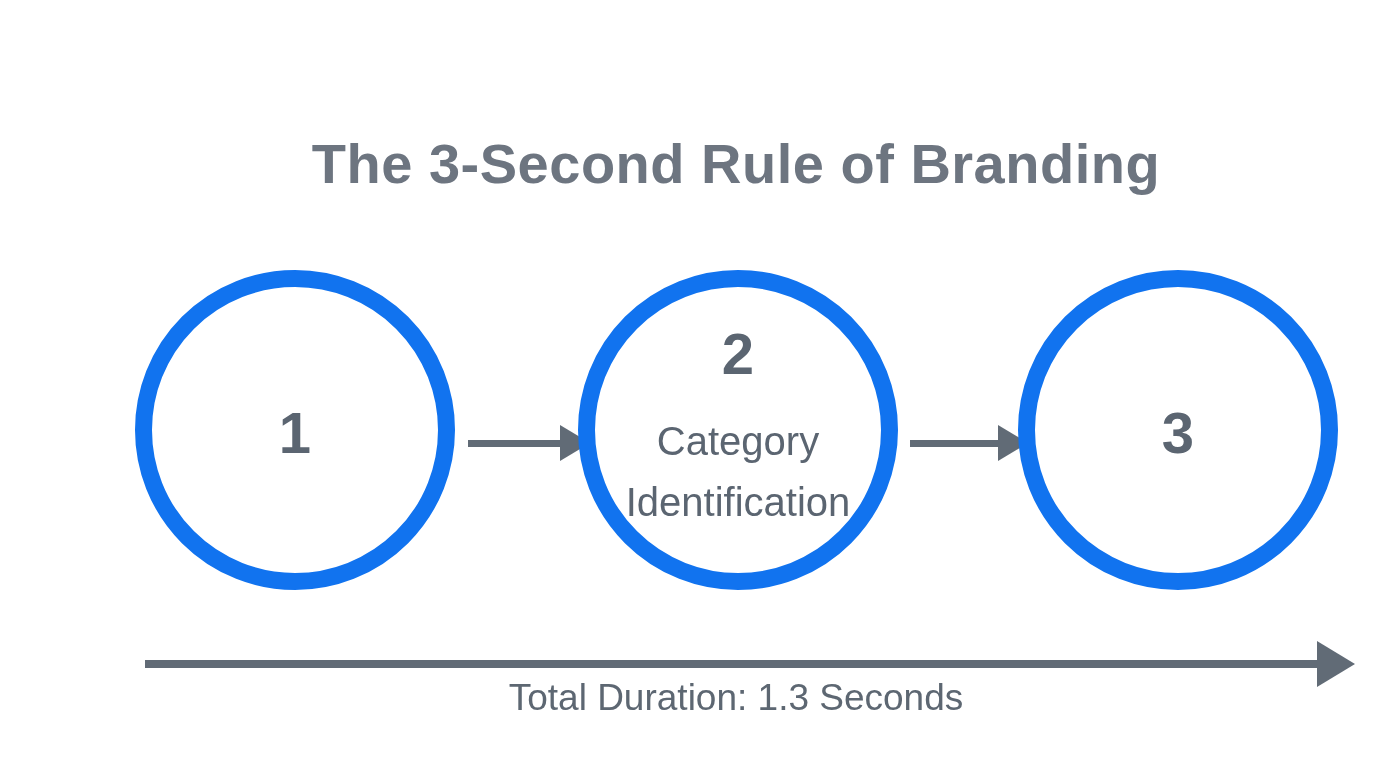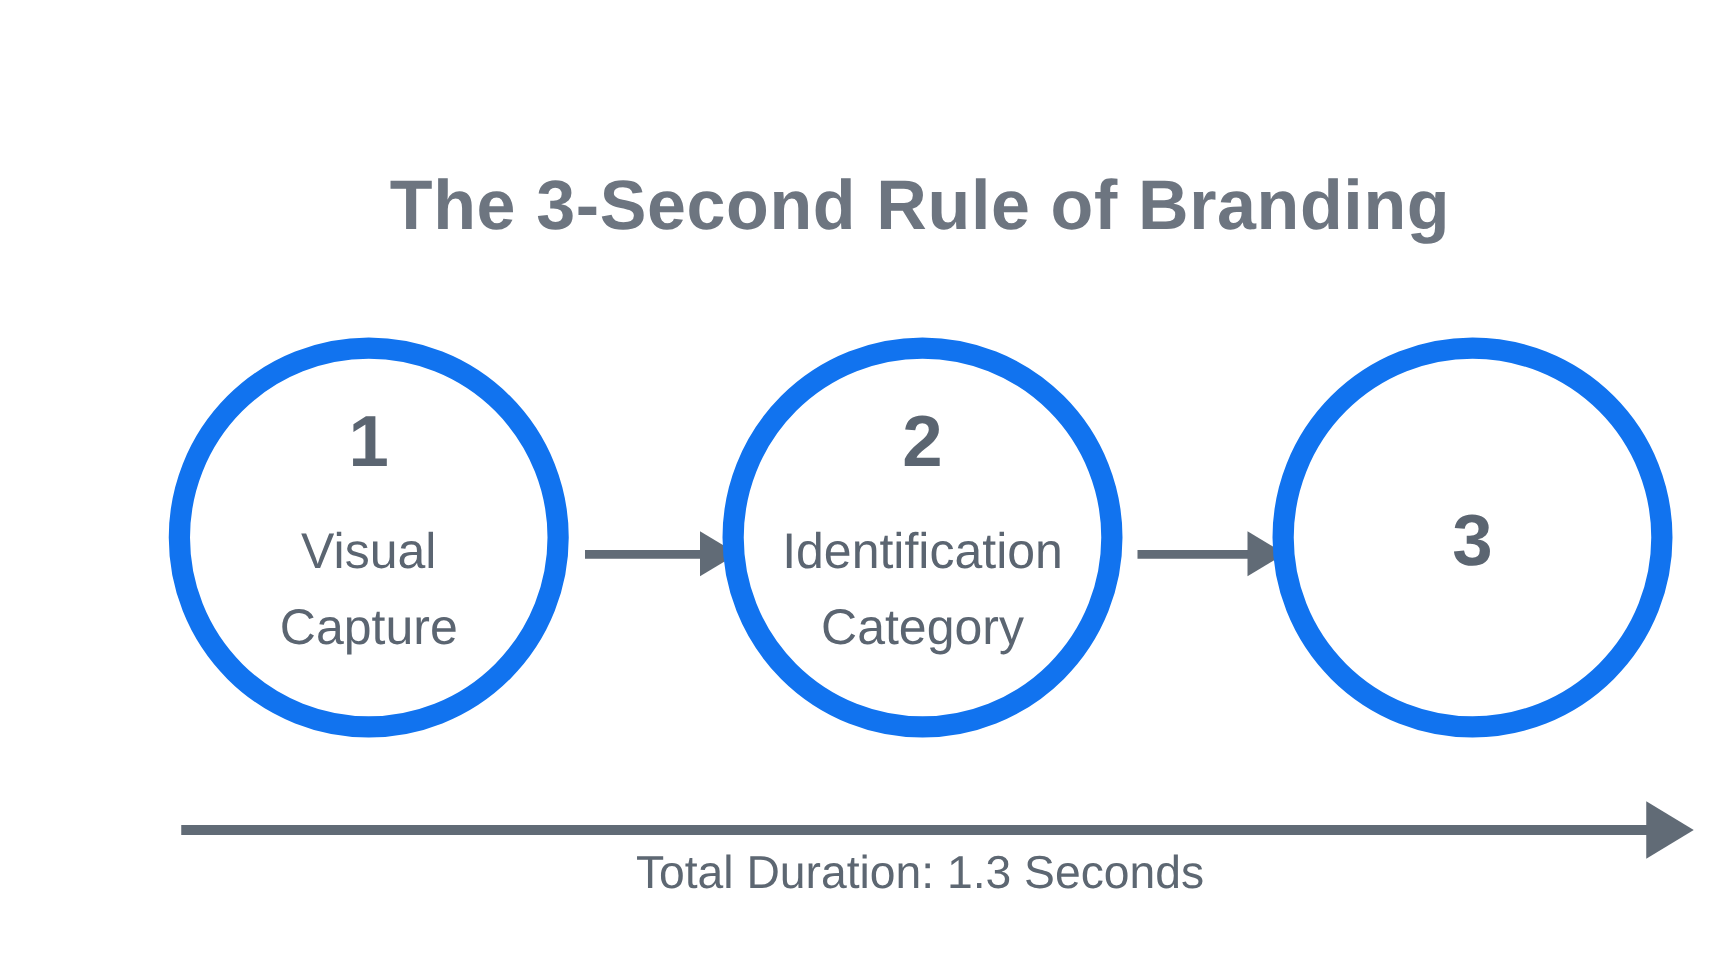--- a/index.html
+++ b/index.html
@@ -109,36 +109,32 @@
 </style>
 </head>
 <body style="--circle-ring: #1173ef; --title-text: #6d7580; --step-text: #5b6571; --arrow: #616b76; --caption-text: #5d6772;">
 
 <div class="canvas">
 
   <h1 class="title">The 3-Second Rule of Branding</h1>
 
   <div class="step-circle step-1">
     <div class="step-number">1</div>
-    <div class="step-label">
-      <span>Visual</span>
-      <span>Capture</span>
-    </div>
   </div>
 
   <div class="connector connector-1">
     <div class="shaft"></div>
     <div class="head"></div>
   </div>
 
   <div class="step-circle step-2">
     <div class="step-number">2</div>
     <div class="step-label">
+      <span>Category</span>
       <span>Identification</span>
-      <span>Category</span>
     </div>
   </div>
 
   <div class="connector connector-2">
     <div class="shaft"></div>
     <div class="head"></div>
   </div>
 
   <div class="step-circle step-3">
     <div class="step-number">3</div>

